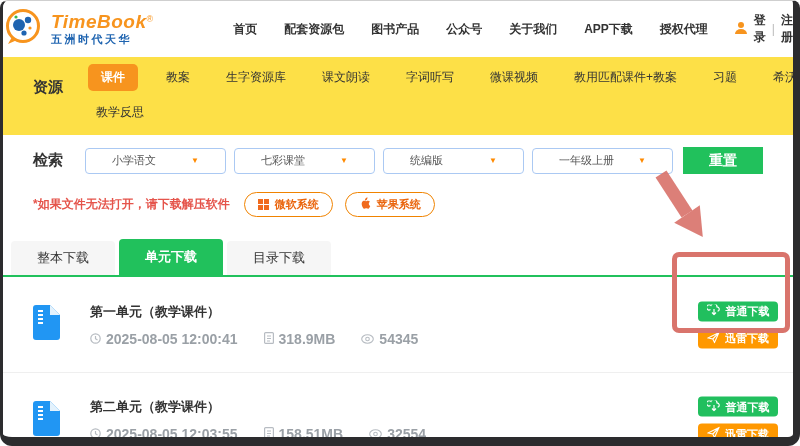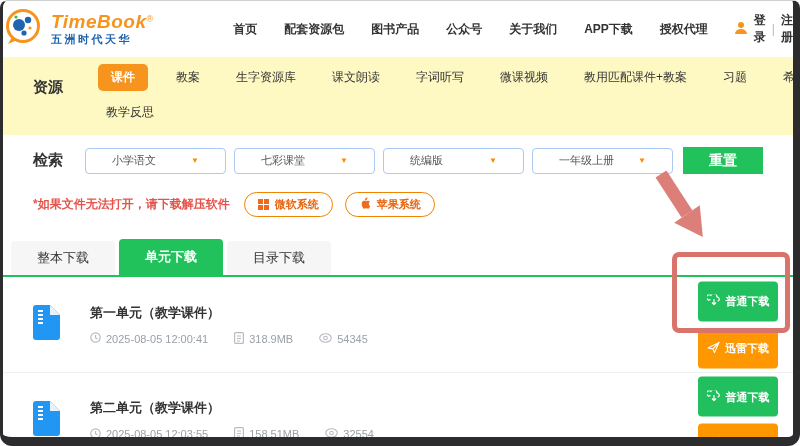--- a/index.html
+++ b/index.html
@@ -12,21 +12,21 @@
   .brand { display:flex; align-items:center; gap:8px; }
   .brand-text { display:flex; flex-direction:column; line-height:1.05; }
   .brand-name { font-size:19px; font-weight:bold; font-style:italic; color:#f7941e; letter-spacing:.5px; }
   .brand-reg { font-size:9px; vertical-align:super; font-style:normal; color:#f7941e; }
   .brand-sub { font-size:11px; font-weight:bold; color:#1f64b0; letter-spacing:2.5px; margin-top:2px; }
   .nav { display:flex; align-items:center; gap:27px; margin-left:80px; }
   .nav-item { font-size:12px; font-weight:bold; color:#333; cursor:pointer; white-space:nowrap; }
   .auth { display:flex; align-items:center; gap:6px; margin-left:26px; font-size:12px; font-weight:bold; color:#333; }
   .auth .sep { color:#bbb; font-weight:normal; }
   
-  .res-band { background:#fef9c3; padding:7px 0 9px 0; display:flex;gap:10px; }
+  .res-band { background:#fde047; padding:7px 0 9px 0; display:flex; }
   .res-label { font-size:15px; font-weight:bold; color:#333; margin:14px 0 0 30px; width:45px; flex:none; }
   .res-tabs { display:flex; flex-direction:column; gap:8px; margin-left:10px; }
   .res-row { display:flex; align-items:center; gap:20px; }
   .rtab { font-size:12px; color:#333; padding:5px 8px; cursor:pointer; white-space:nowrap; }
   .rtab.active { background:#f7941e; color:#fff; border-radius:5px; padding:5px 13px; font-weight:bold; }
   
   .search-row { display:flex; align-items:center; padding:12px 0 10px 30px; }
   .search-label { font-size:15px; font-weight:bold; color:#333; margin-right:22px; }
   .select { width:141px; height:26px; border:1px solid #abc9f3; border-radius:4px; background:#fff;
             display:flex; align-items:center; justify-content:space-between; padding:0 26px; margin-right:8px;
@@ -45,24 +45,24 @@
   .dl-tabs { display:flex; align-items:flex-end; gap:4px; padding-left:8px; margin-top:12px; border-bottom:2px solid #21c15c; }
   .dl-tab { height:34px; line-height:34px; padding:0 26px; font-size:13px; color:#333; background:#f6f6f6;
             border-radius:4px 4px 0 0; cursor:pointer; }
   .dl-tab.active { background:#21c15c; color:#fff; font-weight:bold; height:36px; line-height:36px; }
   
   .item { display:flex; align-items:center; height:95px; padding-left:30px; position:relative; }
   .item + .item { border-top:1px solid #efefef; }
   .zip-icon { flex:none; margin-right:30px; }
   .item-info { display:flex; flex-direction:column; gap:10px; }
   .item-title { font-size:13px; font-weight:bold; color:#333; }
-  .item-meta { display:flex; align-items:center; gap:26px; font-size:11px; color:#9aa0a6; }
+  .item-meta { display:flex; align-items:center; gap:26px; font-size:14px; color:#9aa0a6;font-weight:bold; }
   .meta { display:flex; align-items:center; gap:5px; }
   .btn-col { position:absolute; right:15px; top:50%; transform:translateY(-50%); display:flex; flex-direction:column; gap:7px; }
-  .dl-btn { width:80px; height:40px; border:none; border-radius:4px; color:#fff; font-size:11px; font-weight:bold;
+  .dl-btn { width:80px; height:20px; border:none; border-radius:4px; color:#fff; font-size:11px; font-weight:bold;
             display:flex; align-items:center; justify-content:center; gap:5px; cursor:pointer; }
   .dl-btn.normal { background:#21bf5e; }
   .dl-btn.thunder { background:#ff9800; }
   
   .hl-box { position:absolute; left:669px; top:251px; width:118px; height:81px;
             border:5px solid #d9746c; border-radius:7px; pointer-events:none; z-index:5; }
   .hl-arrow { position:absolute; left:628px; top:167px; z-index:6; pointer-events:none; }
 </style>
 </head>
 <body>

